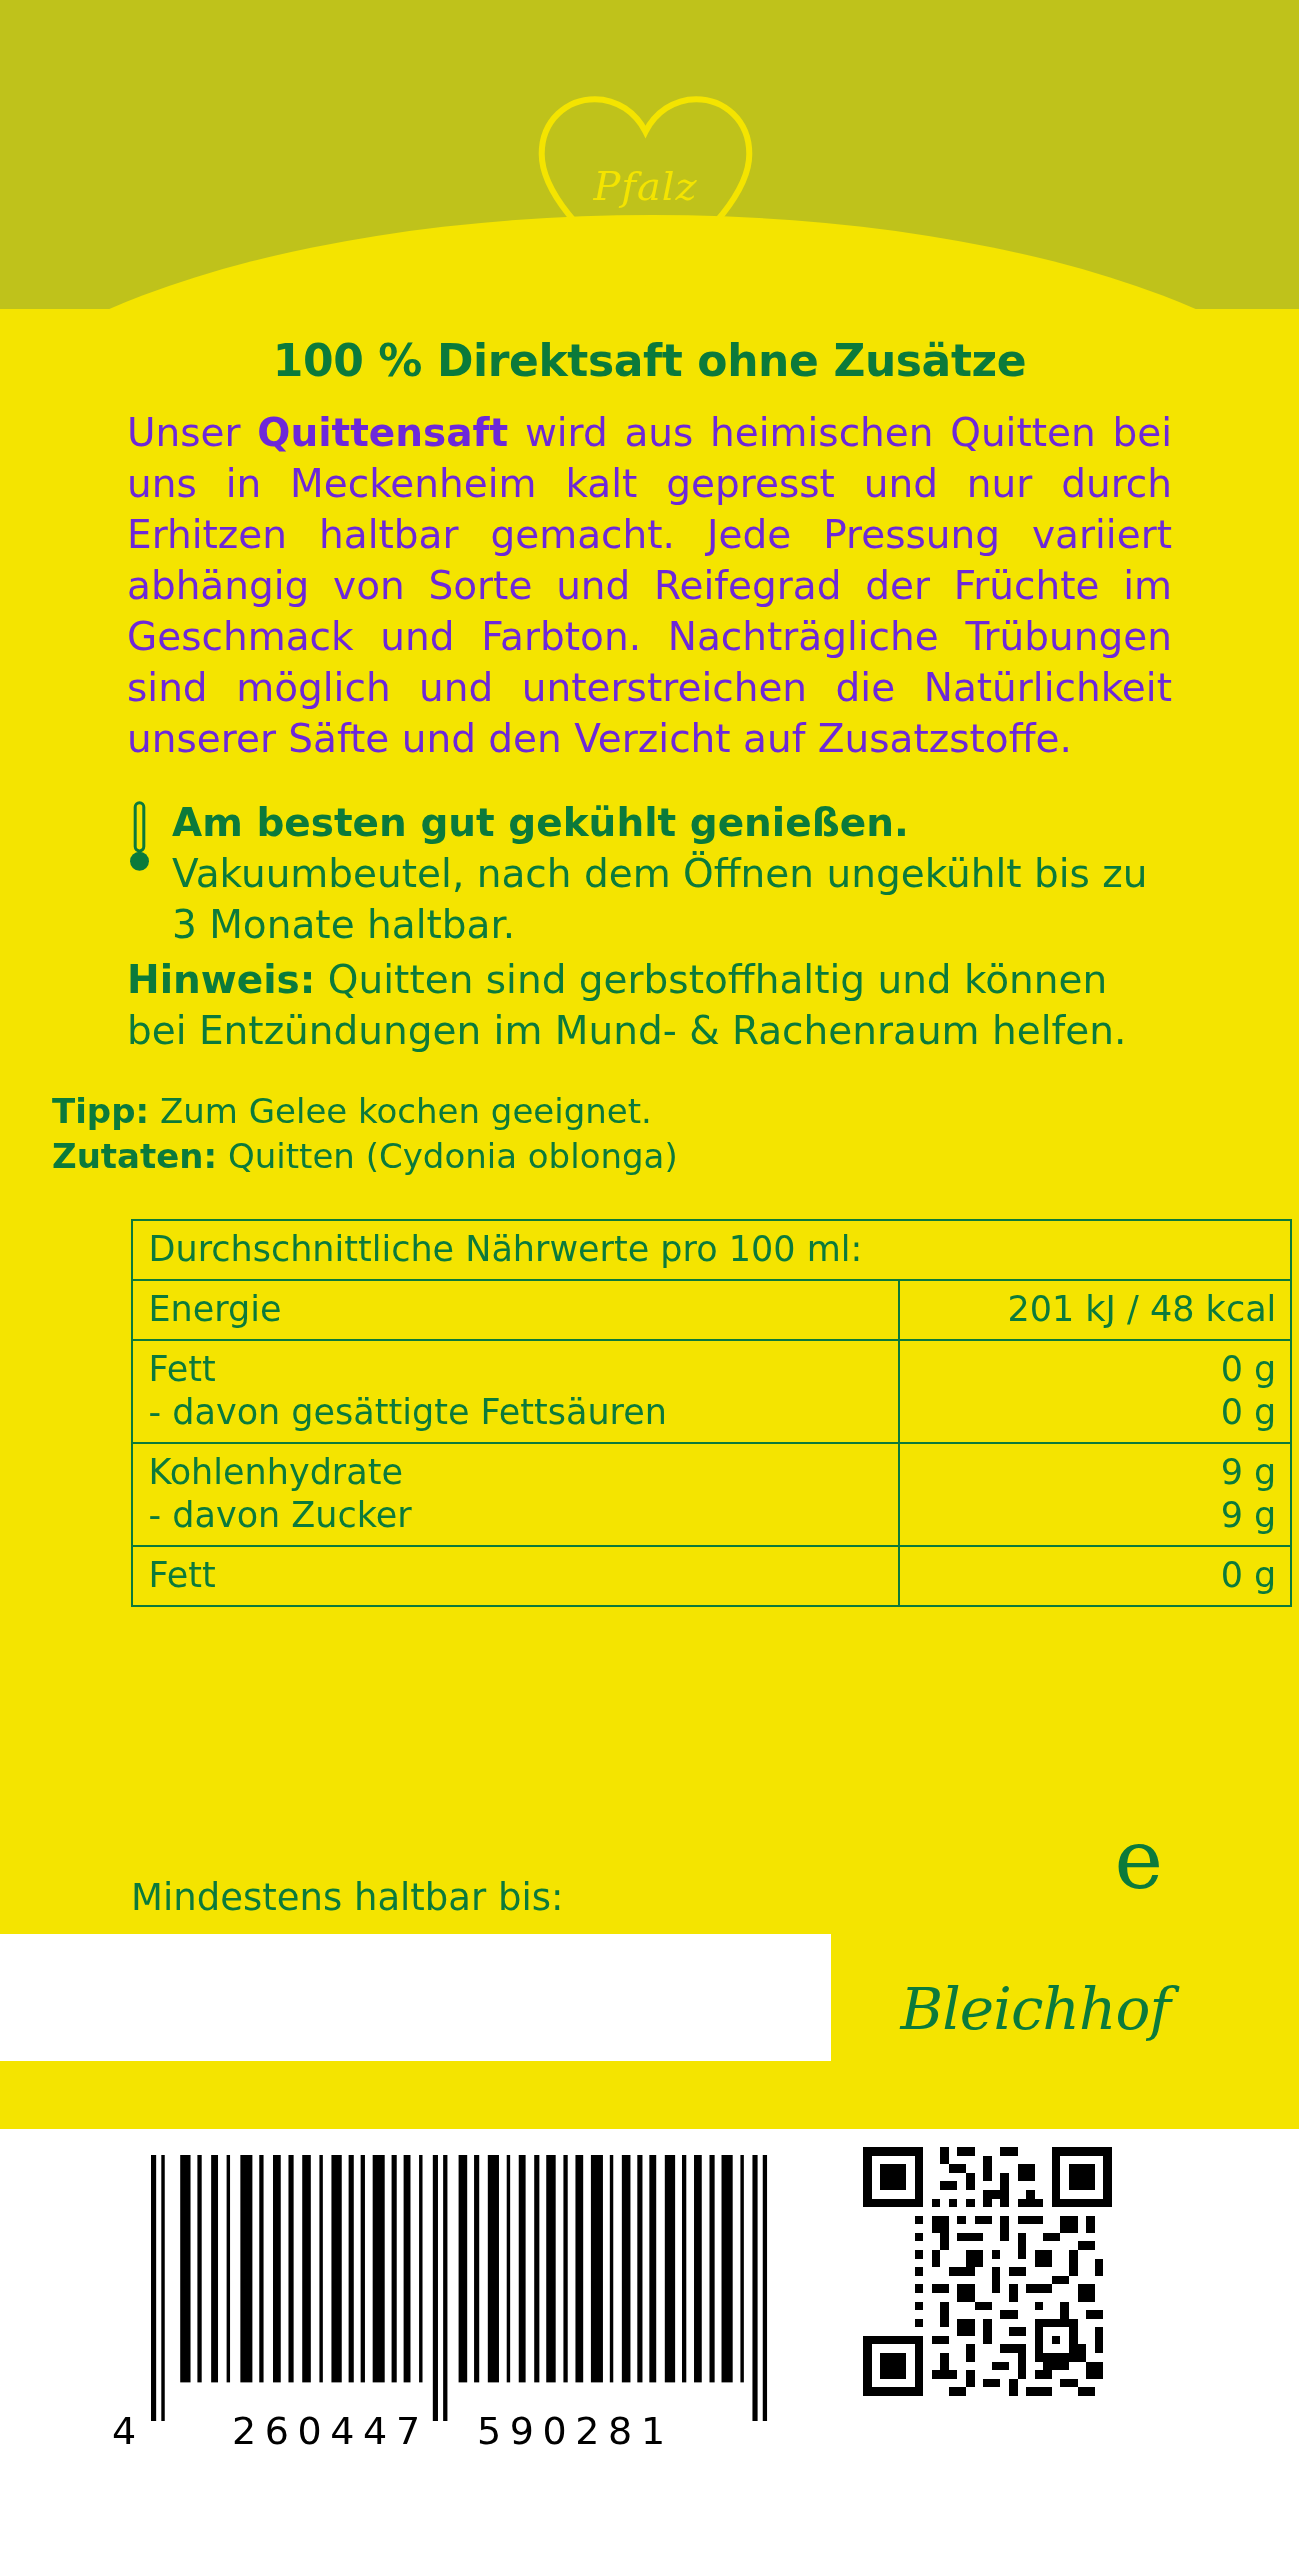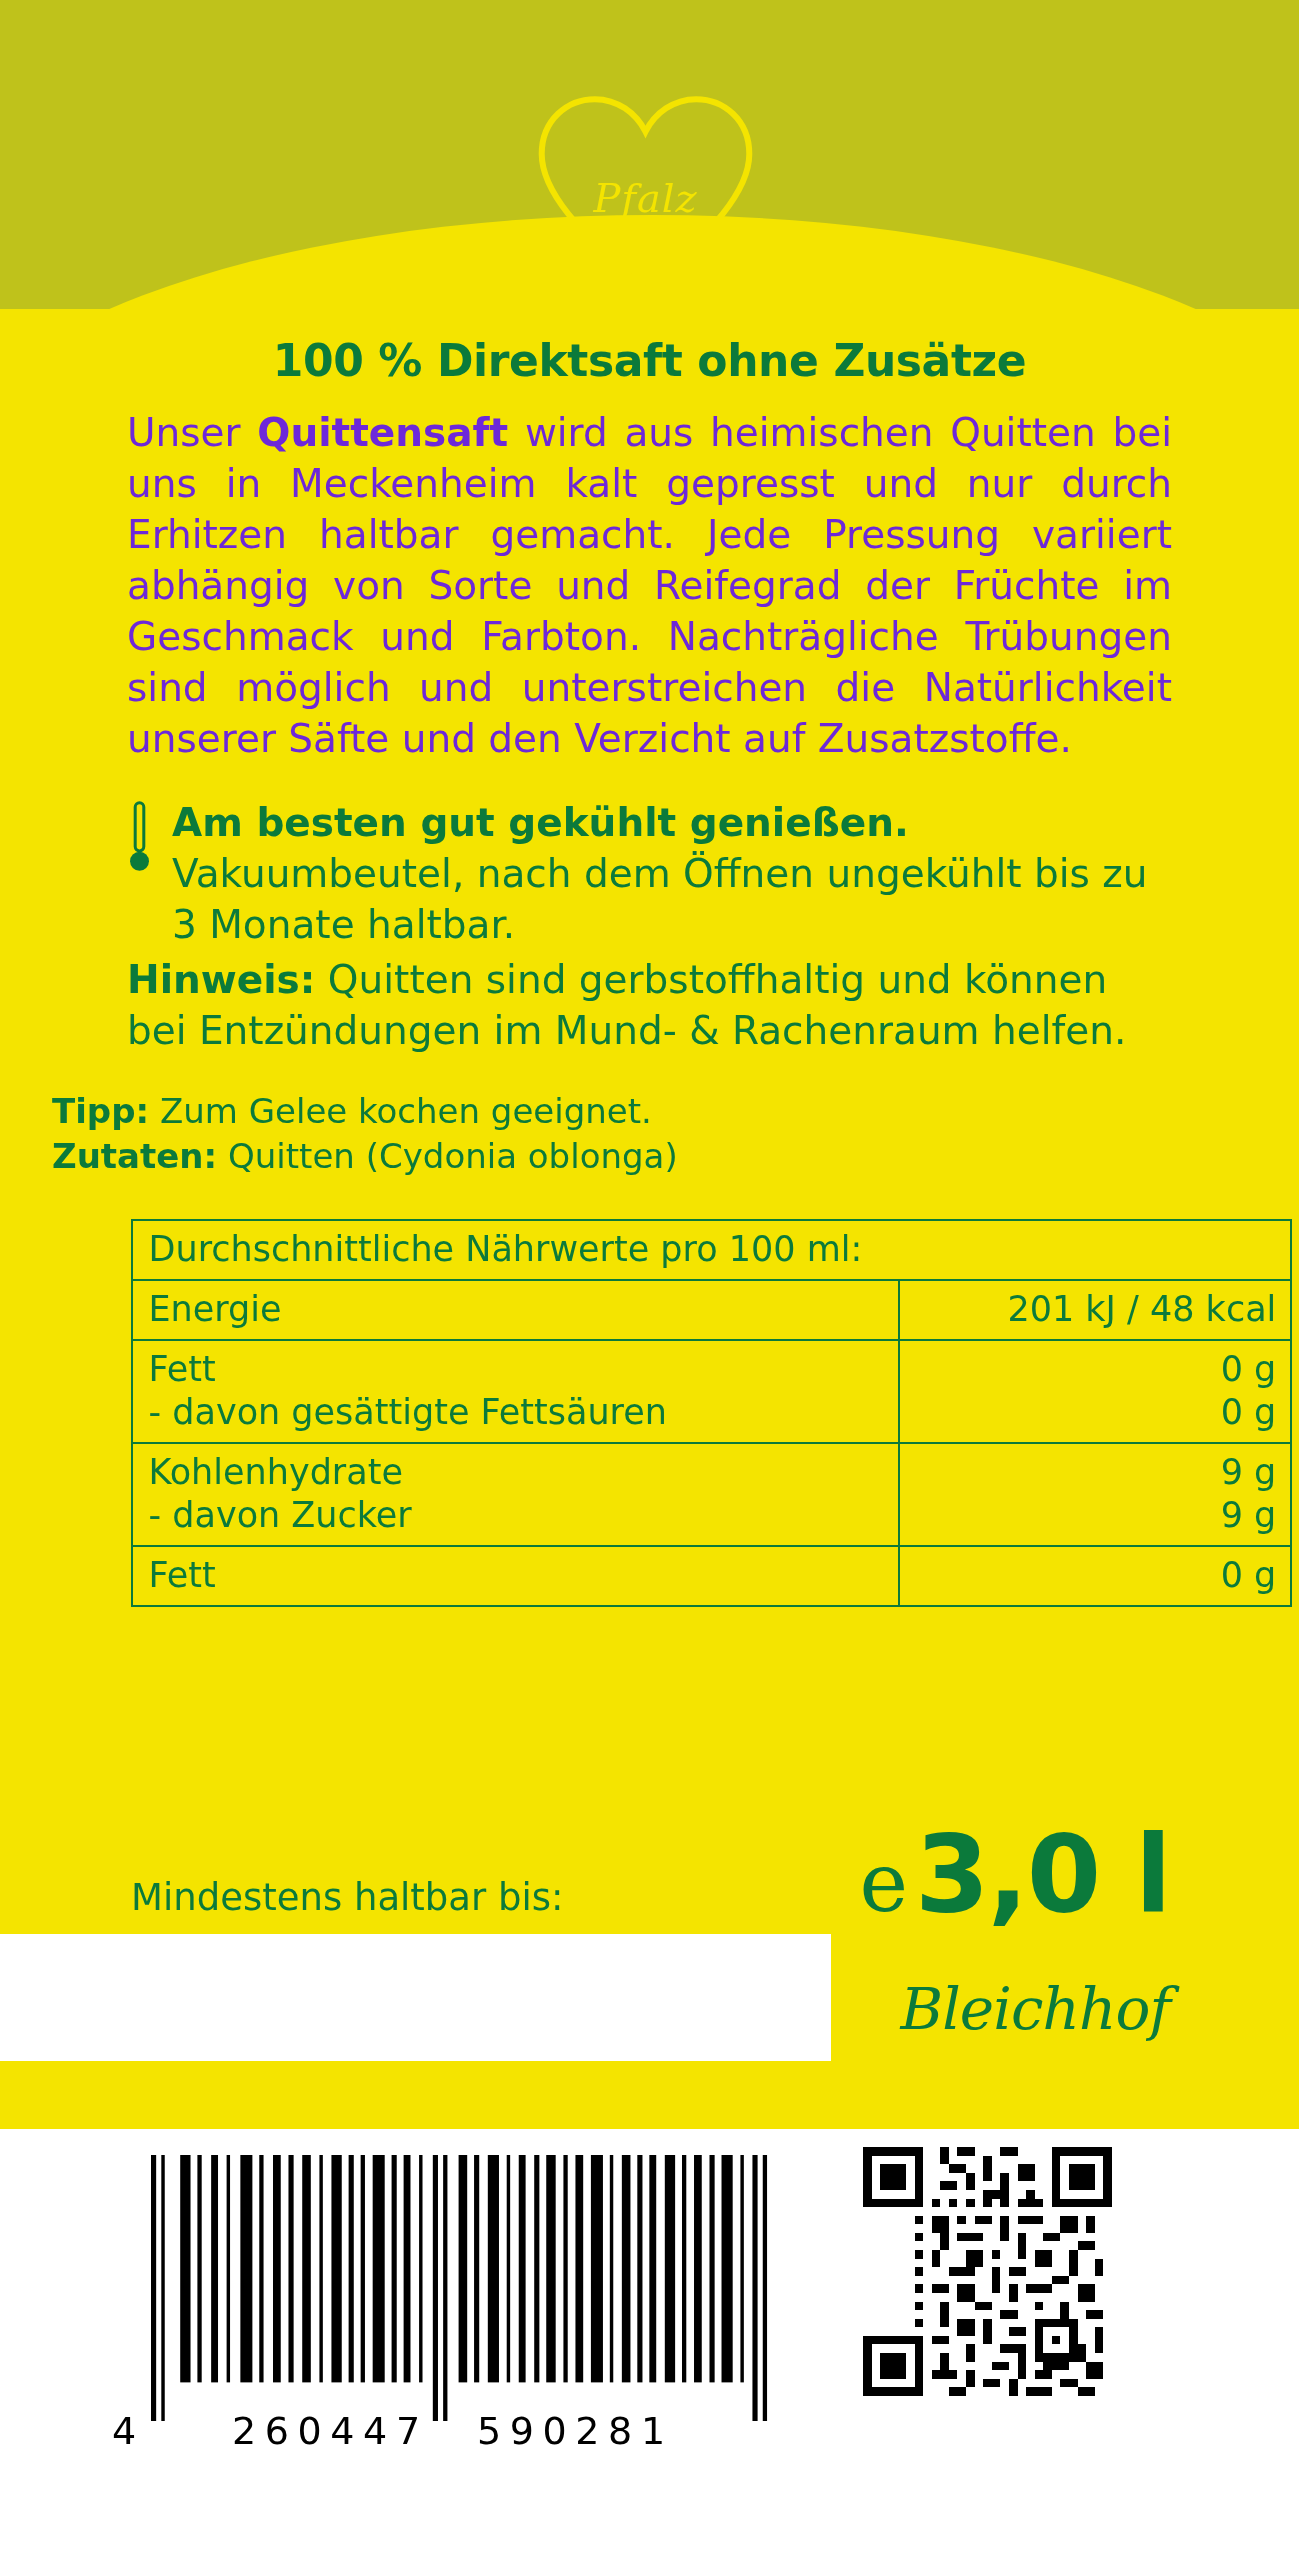--- a/index.html
+++ b/index.html
@@ -38,21 +38,21 @@
   .heart {
     position: absolute;
     left: 538px;
     top: 94px;
     width: 215px;
     height: 199px;
     z-index: 4;
   }
   .heart-label {
     position: absolute;
-    left: 0; top: 12px;
+    left: 0; top: 0;
     width: 215px;
     height: 199px;
     display: flex;
     align-items: center;
     justify-content: center;
     font-family: "DejaVu Serif", serif;
     font-style: italic;
     font-size: 40px;
     color: #f4e400;
     letter-spacing: 0.9px;
@@ -279,21 +279,20 @@
       <tr>
         <td class="lbl">Fett</td>
         <td class="val">0 g</td>
       </tr>
     </tbody>
       </table>
   </div>
 
   <div class="volume">
     <span class="e-mark">e</span>
-      <span>3,0 l</span>
   </div>
 
   <div class="mhd">Mindestens haltbar bis:</div>
   <div class="mhd-box"></div>
 
   <div class="brand-script">Bleichhof</div>
 
   <div class="white-strip"></div>
 
   <svg class="barcode" viewBox="0 0 760 310" preserveAspectRatio="none">

